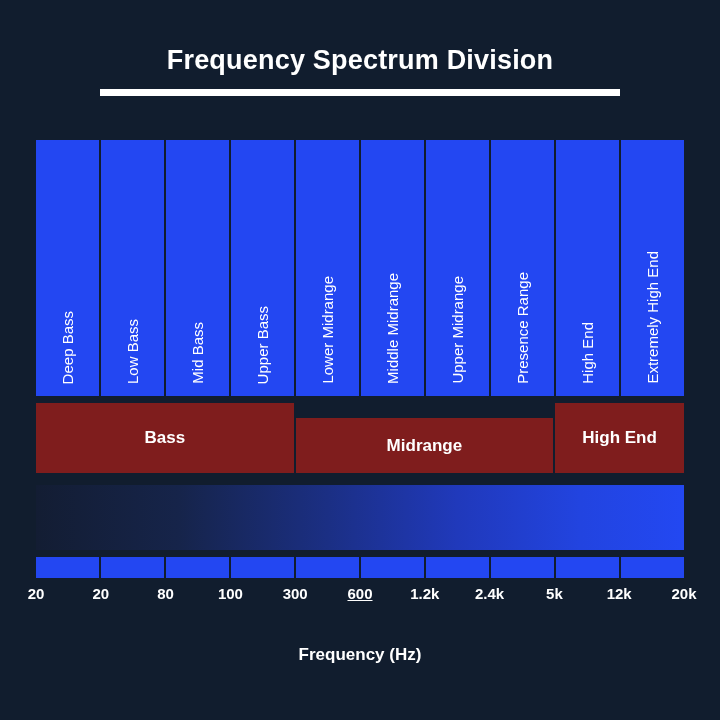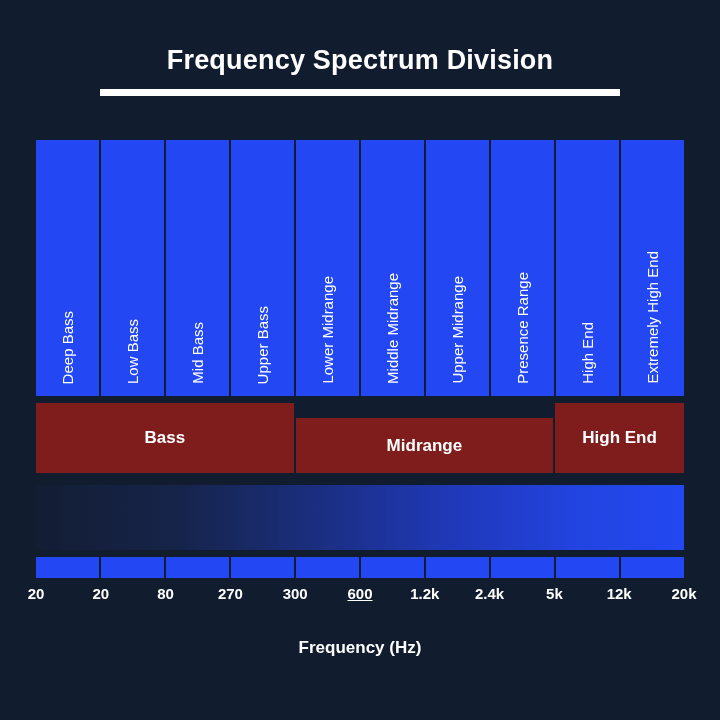--- a/index.html
+++ b/index.html
@@ -114,21 +114,21 @@
     top:0;
     transform:translateX(-50%);
     color:#ffffff;
     font-size:15px;
     font-weight:bold;
     white-space:nowrap;
   }
 
   
   #axis-title {
-    margin-top:27px;
+    margin-top:34px;
     text-align:center;
     color:#ffffff;
     font-size:17px;
     font-weight:bold;
   }
 </style>
 </head>
 <body>
 
 <div id="page">
@@ -217,21 +217,21 @@
         <div class="segment-cell" style="flex: 1 1 0px;"></div>
         <div class="segment-cell" style="flex: 1 1 0px;"></div>
         <div class="segment-cell" style="flex: 1 1 0px;"></div>
         <div class="segment-cell" style="flex: 1 1 0px;"></div>
       </div>
 
     <div id="ticks-row">
         <div class="tick-label" style="left: 0%;">20</div>
         <div class="tick-label" style="left: 10%;">20</div>
         <div class="tick-label" style="left: 20%;">80</div>
-        <div class="tick-label" style="left: 30%;">270</div>
+        <div class="tick-label" style="left: 30%;">100</div>
         <div class="tick-label" style="left: 40%;">300</div>
         <div class="tick-label" style="left: 50%; text-decoration: underline;">600</div>
         <div class="tick-label" style="left: 60%;">1.2k</div>
         <div class="tick-label" style="left: 70%;">2.4k</div>
         <div class="tick-label" style="left: 80%;">5k</div>
         <div class="tick-label" style="left: 90%;">12k</div>
         <div class="tick-label" style="left: 100%;">20k</div>
       </div>
 
     <div id="axis-title">Frequency (Hz)</div>

